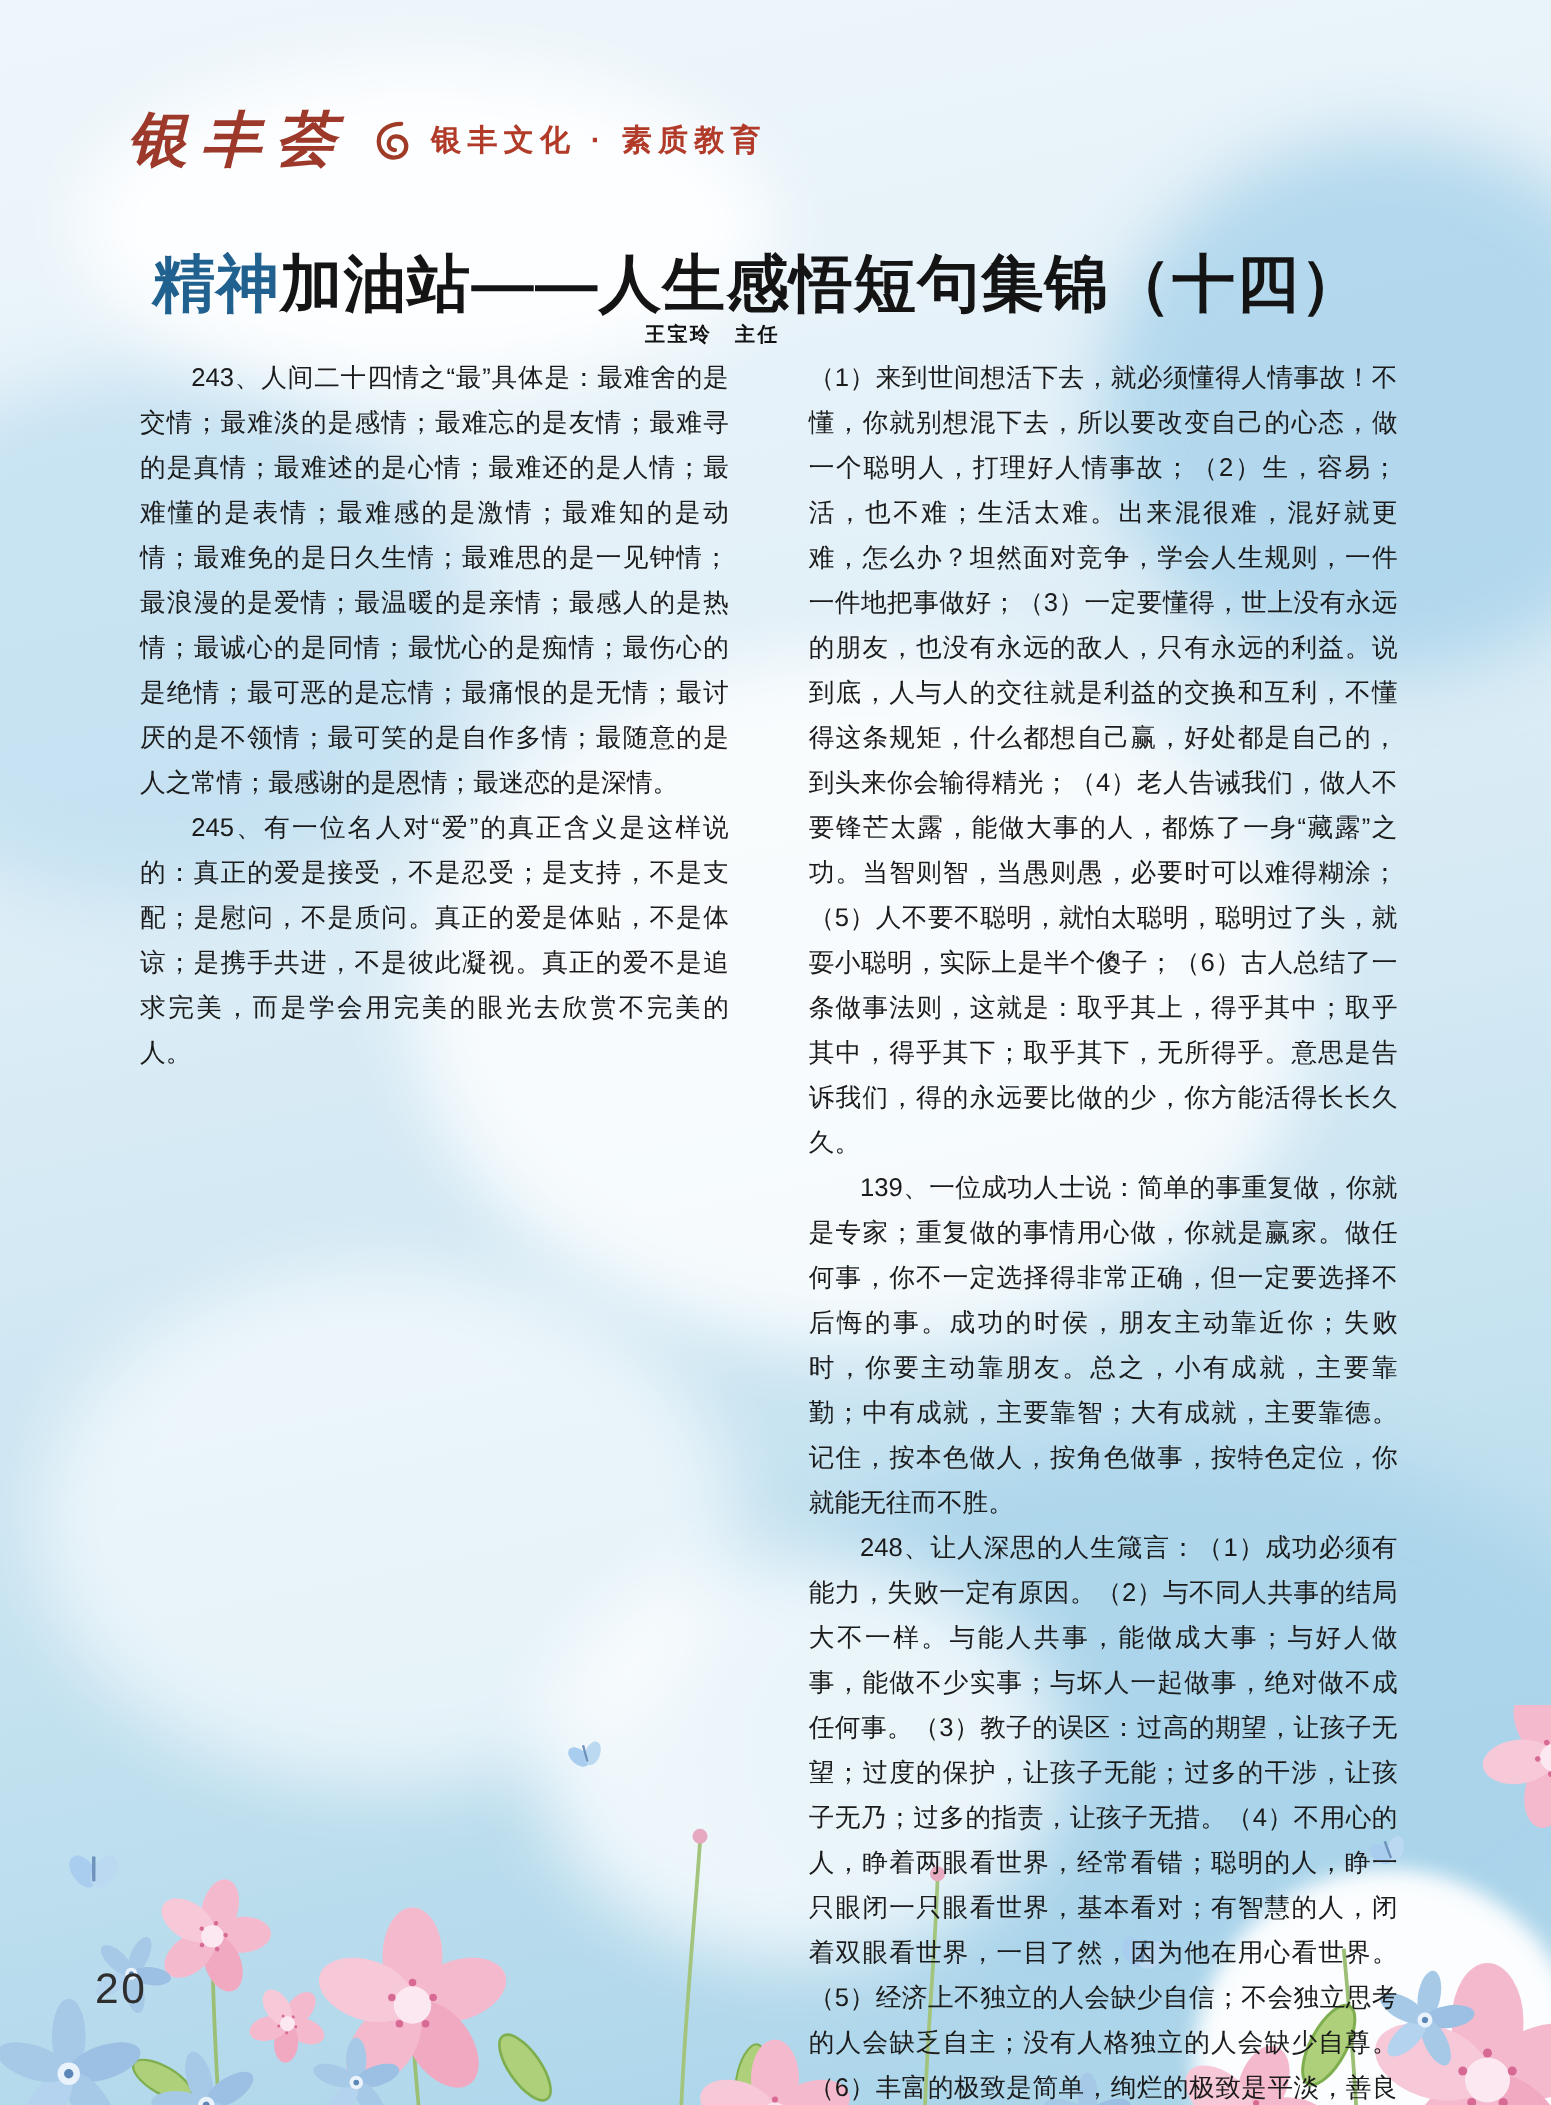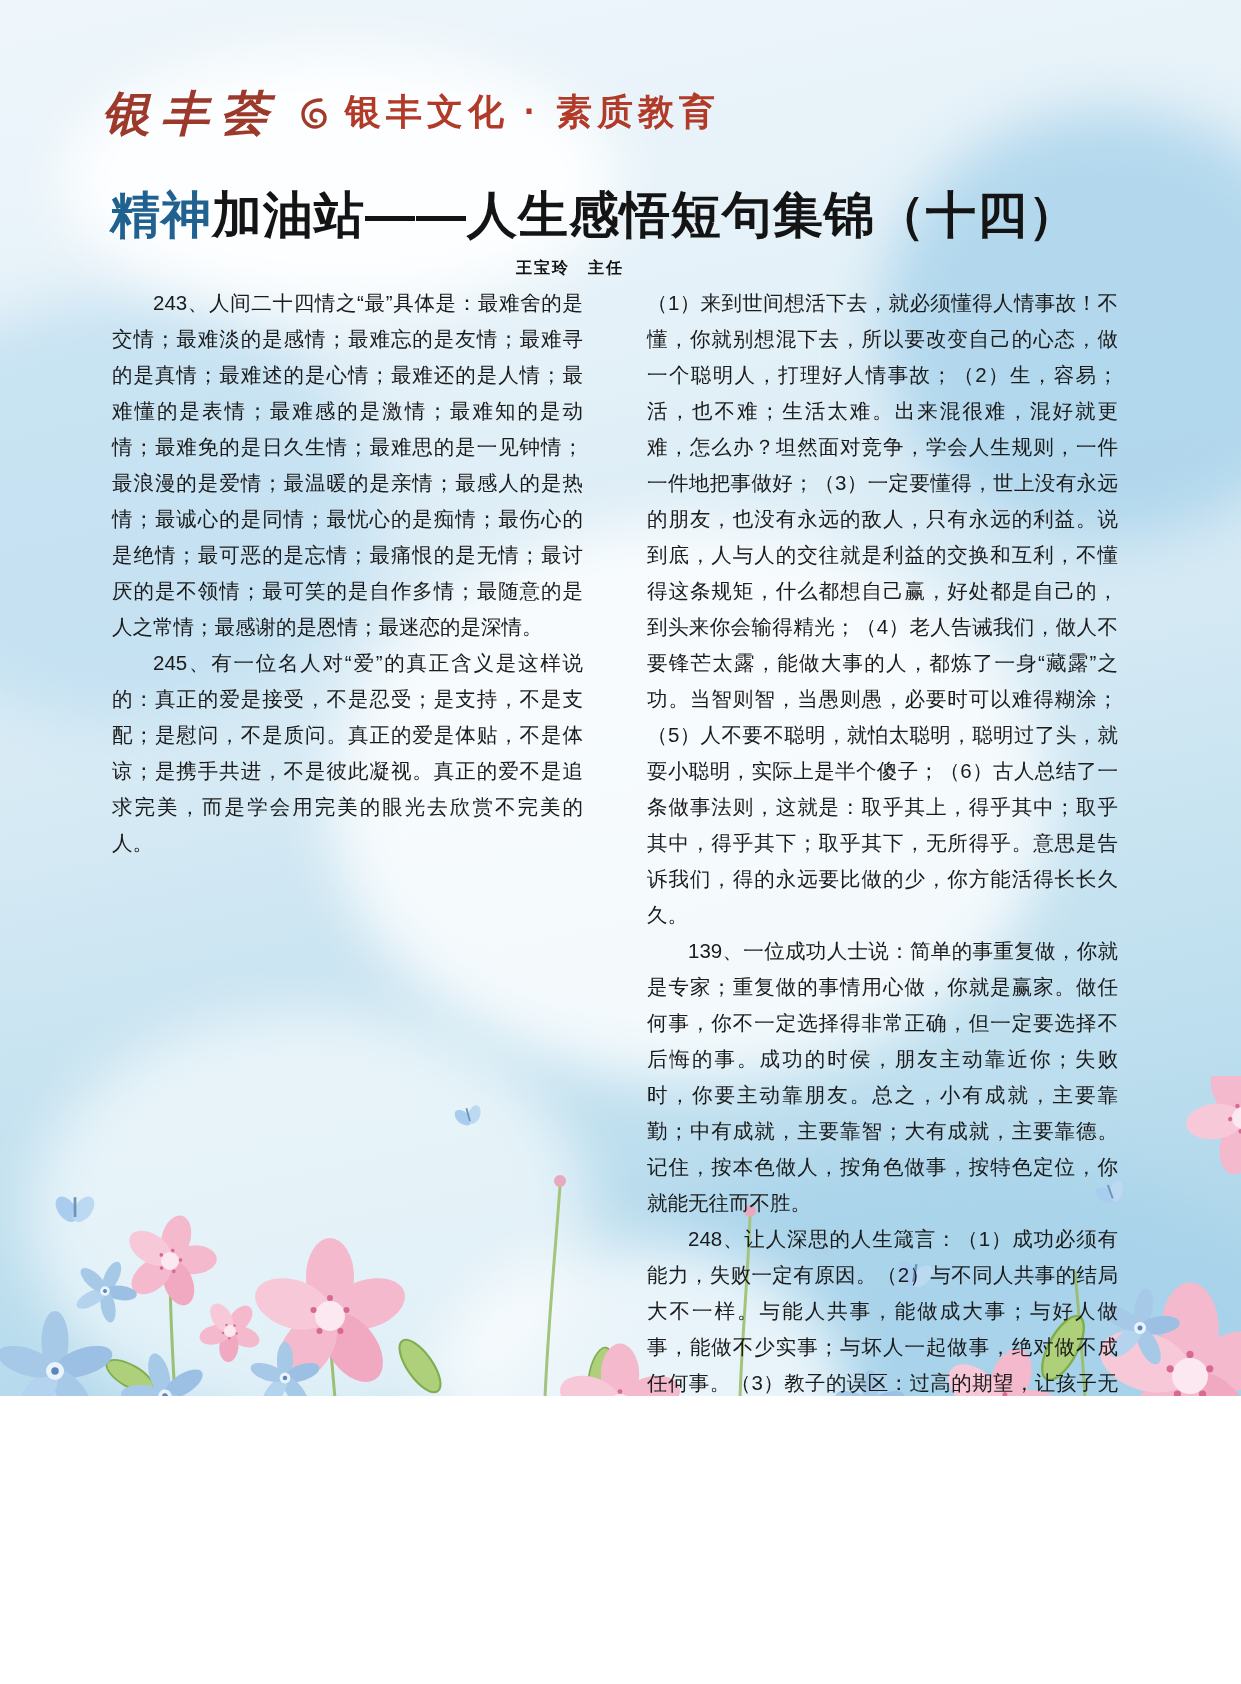--- a/index.html
+++ b/index.html
@@ -1,38 +1,38 @@
 <!DOCTYPE html>
 <html><head>
 <meta charset="utf-8">
 <style>
   html,body{margin:0;padding:0;}
   .page{
-    position:relative;width:1241px;height:1396px;overflow:hidden;
+    position:relative;width:1241px;height:1684px;overflow:hidden;
     font-family:"Liberation Sans",sans-serif;
     background:linear-gradient(168deg,#eef6fb 0%,#e4f1f8 28%,#d4e9f4 52%,#c0e0ef 74%,#a8d3e9 100%);
   }
   .bg{position:absolute;inset:0;z-index:0;}
   .c{position:absolute;border-radius:50%;filter:blur(28px);}
   .c1{left:-140px;top:300px;width:520px;height:420px;background:rgba(190,221,240,.75);}
   .c2{left:60px;top:50px;width:560px;height:260px;background:rgba(255,255,255,.9);}
   .c3{left:880px;top:110px;width:460px;height:430px;background:rgba(170,212,235,.85);}
   .c4{left:330px;top:520px;width:720px;height:560px;background:rgba(255,255,255,.8);}
   .c5{left:30px;top:1010px;width:560px;height:420px;background:rgba(255,255,255,.6);}
   .c6{left:560px;top:1150px;width:760px;height:460px;background:rgba(165,209,233,.7);}
   .c7{left:955px;top:1495px;width:310px;height:310px;background:rgba(255,255,255,.95);filter:blur(8px);}
   .c8{left:430px;top:1240px;width:420px;height:330px;background:rgba(255,255,255,.75);}
 
   .masthead{position:absolute;top:88px;left:102px;z-index:2;display:flex;align-items:center;gap:16px;}
   .logo{font-family:"DejaVu Serif",serif;font-style:italic;font-weight:bold;font-size:48px;
         color:#9c392a;letter-spacing:11px;line-height:1;}
   .swirl{width:30px;height:34px;margin-left:4px;}
-  .tagline{font-size:36px;font-weight:bold;color:#b13a28;letter-spacing:5px;}
+  .tagline{font-size:24px;font-weight:bold;color:#b13a28;letter-spacing:5px;}
 
-  .title{position:absolute;top:182px;left:110px;z-index:2;margin:0;
+  .title{position:absolute;top:182px;left:110px;z-index:2;margin:12px;
          font-size:50px;font-weight:900;color:#141414;letter-spacing:1px;white-space:nowrap;}
   .t-blue{color:#21618f;}
   .byline{position:absolute;top:258px;left:110px;width:920px;z-index:2;text-align:center;
           font-size:16px;color:#111;letter-spacing:2px;font-weight:bold;}
 
   .columns{position:absolute;top:285px;left:112px;width:1006px;z-index:2;display:flex;gap:64px;}
   .col{flex:1;min-width:0;font-size:20.5px;line-height:36px;text-align:justify;color:#1b1b1b;}
   .col p{margin:0;text-indent:2em;}
   .col p.no-indent{text-indent:0;}
 

